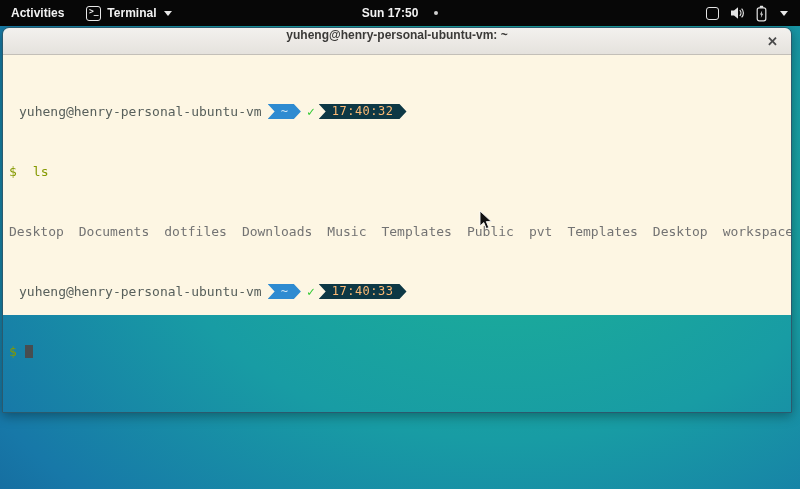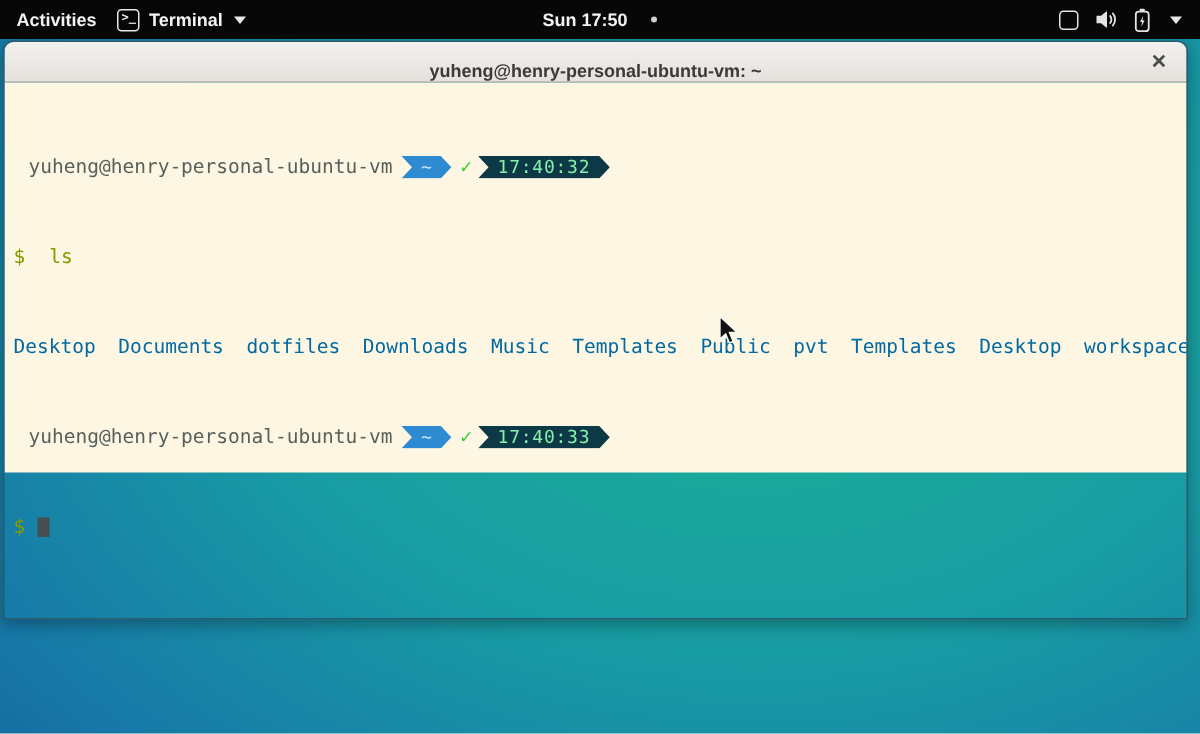--- a/index.html
+++ b/index.html
@@ -10,21 +10,21 @@
     background: radial-gradient(ellipse 760px 520px at 63% 42%, #1cb295 0%, #189ca4 45%, #1778a8 78%, #145e95 100%);
   }
 
   
   .topbar {
     position:absolute; left:0; top:0; width:800px; height:26px;
     background:#070707; color:#f2f2f2;
     display:flex; align-items:center; justify-content:space-between;
     font-size:12px; font-weight:bold; z-index:30;
   }
-  .topbar-left { display:flex; align-items:center; gap:14px; padding-left:11px; }
+  .topbar-left { display:flex; align-items:center; gap:22px; padding-left:11px; }
   .appmenu { display:flex; align-items:center; gap:6px; cursor:default; }
   .term-glyph {
     width:15px; height:15px; border:1px solid #e8e8e8; border-radius:3px;
     font-family:"DejaVu Sans Mono", monospace; font-size:8px; font-weight:bold;
     display:flex; align-items:center; justify-content:center; line-height:1; padding-bottom:2px;
   }
   .caret-down {
     width:0; height:0; border-left:4px solid transparent; border-right:4px solid transparent;
     border-top:5px solid #e8e8e8; display:inline-block; margin-left:2px;
   }
@@ -38,46 +38,46 @@
 
   
   .window {
     position:absolute; left:2px; top:27px; width:790px; height:386px;
     border:1px solid #2a5a6e; border-radius:7px 7px 0 0; overflow:hidden;
     box-shadow:0 3px 12px rgba(0,0,0,.35); z-index:10;
   }
   .titlebar {
     height:27px; background:linear-gradient(#f3f1ee, #e5e2dd);
     border-bottom:1px solid #c3bfb8;
-    display:flex; align-items:flex-end; justify-content:center; position:relative;
+    display:flex; align-items:flex-start; justify-content:center; position:relative;
     font-size:12px; font-weight:bold; color:#3b3a38;
   }
   .close-btn {
     position:absolute; right:13px; top:50%; transform:translateY(-50%);
     font-size:13px; color:#4a4a4a; line-height:1; cursor:default;
   }
   .terminal {
     height:260px; background:#fdf6e3; padding:4px 4px 0 6px;
     font-family:"DejaVu Sans Mono", monospace; font-size:13px; line-height:15px;
     color:#586e75; white-space:pre;
   }
   .row { height:15px; display:flex; align-items:center; }
   .row-prompt { padding-left:10px; }
   .uh { color:#58605c; }
   .pl-seg {
     display:inline-flex; align-items:center; height:15px; padding:0 13px;
     clip-path:polygon(0 0, calc(100% - 7px) 0, 100% 50%, calc(100% - 7px) 100%, 0 100%, 7px 50%);
     font-size:12px;
   }
   .seg-path { background:#2e8bd1; color:#c9e4f6; margin-left:6px; }
-  .seg-time { background:#0d3845; color:#86efac; margin-left:4px; letter-spacing:.5px; }
+  .seg-time { background:#0d3845; color:#fdba74; margin-left:4px; letter-spacing:.5px; }
   .check { color:#35cb35; font-weight:bold; margin-left:6px; font-size:13px; }
   .dollar { color:#859900; }
   .cmd { color:#859900; margin-left:16px; }
-  .dirs span { color:#0369a1; margin-right:15px; }
+  .dirs span { color:#737373; margin-right:15px; }
   .block-cursor { display:inline-block; width:8px; height:13px; background:#474d50; margin-left:8px; }
 
   
   .pointer { position:absolute; left:479px; top:210px; z-index:50; pointer-events:none; }
 </style>
 </head>
 <body>
 
 <div class="topbar">
   <div class="topbar-left">

